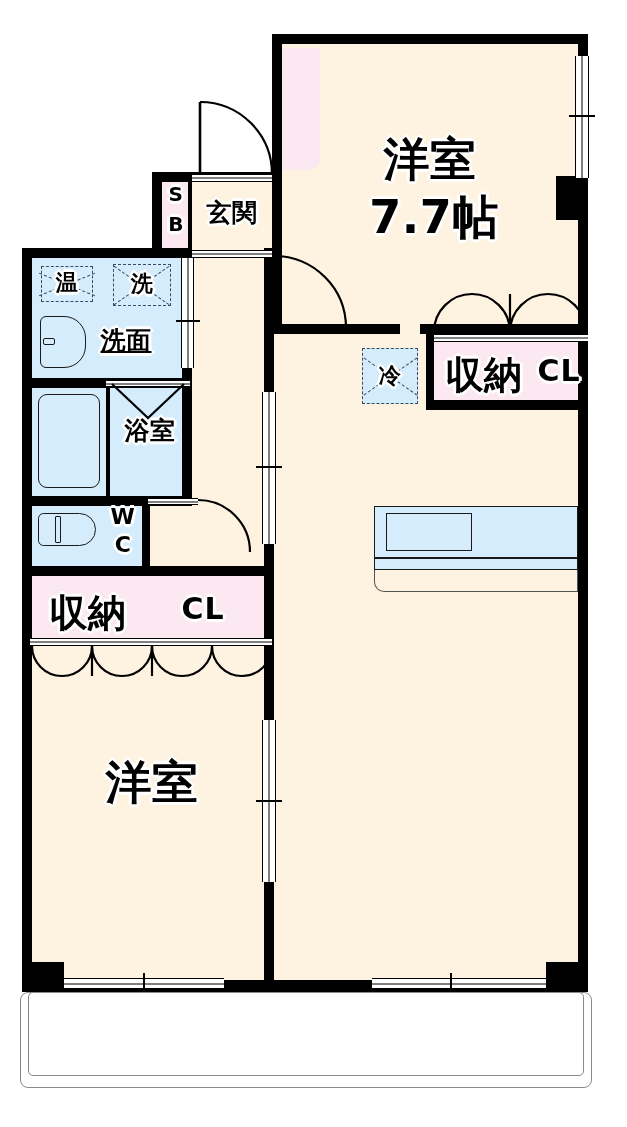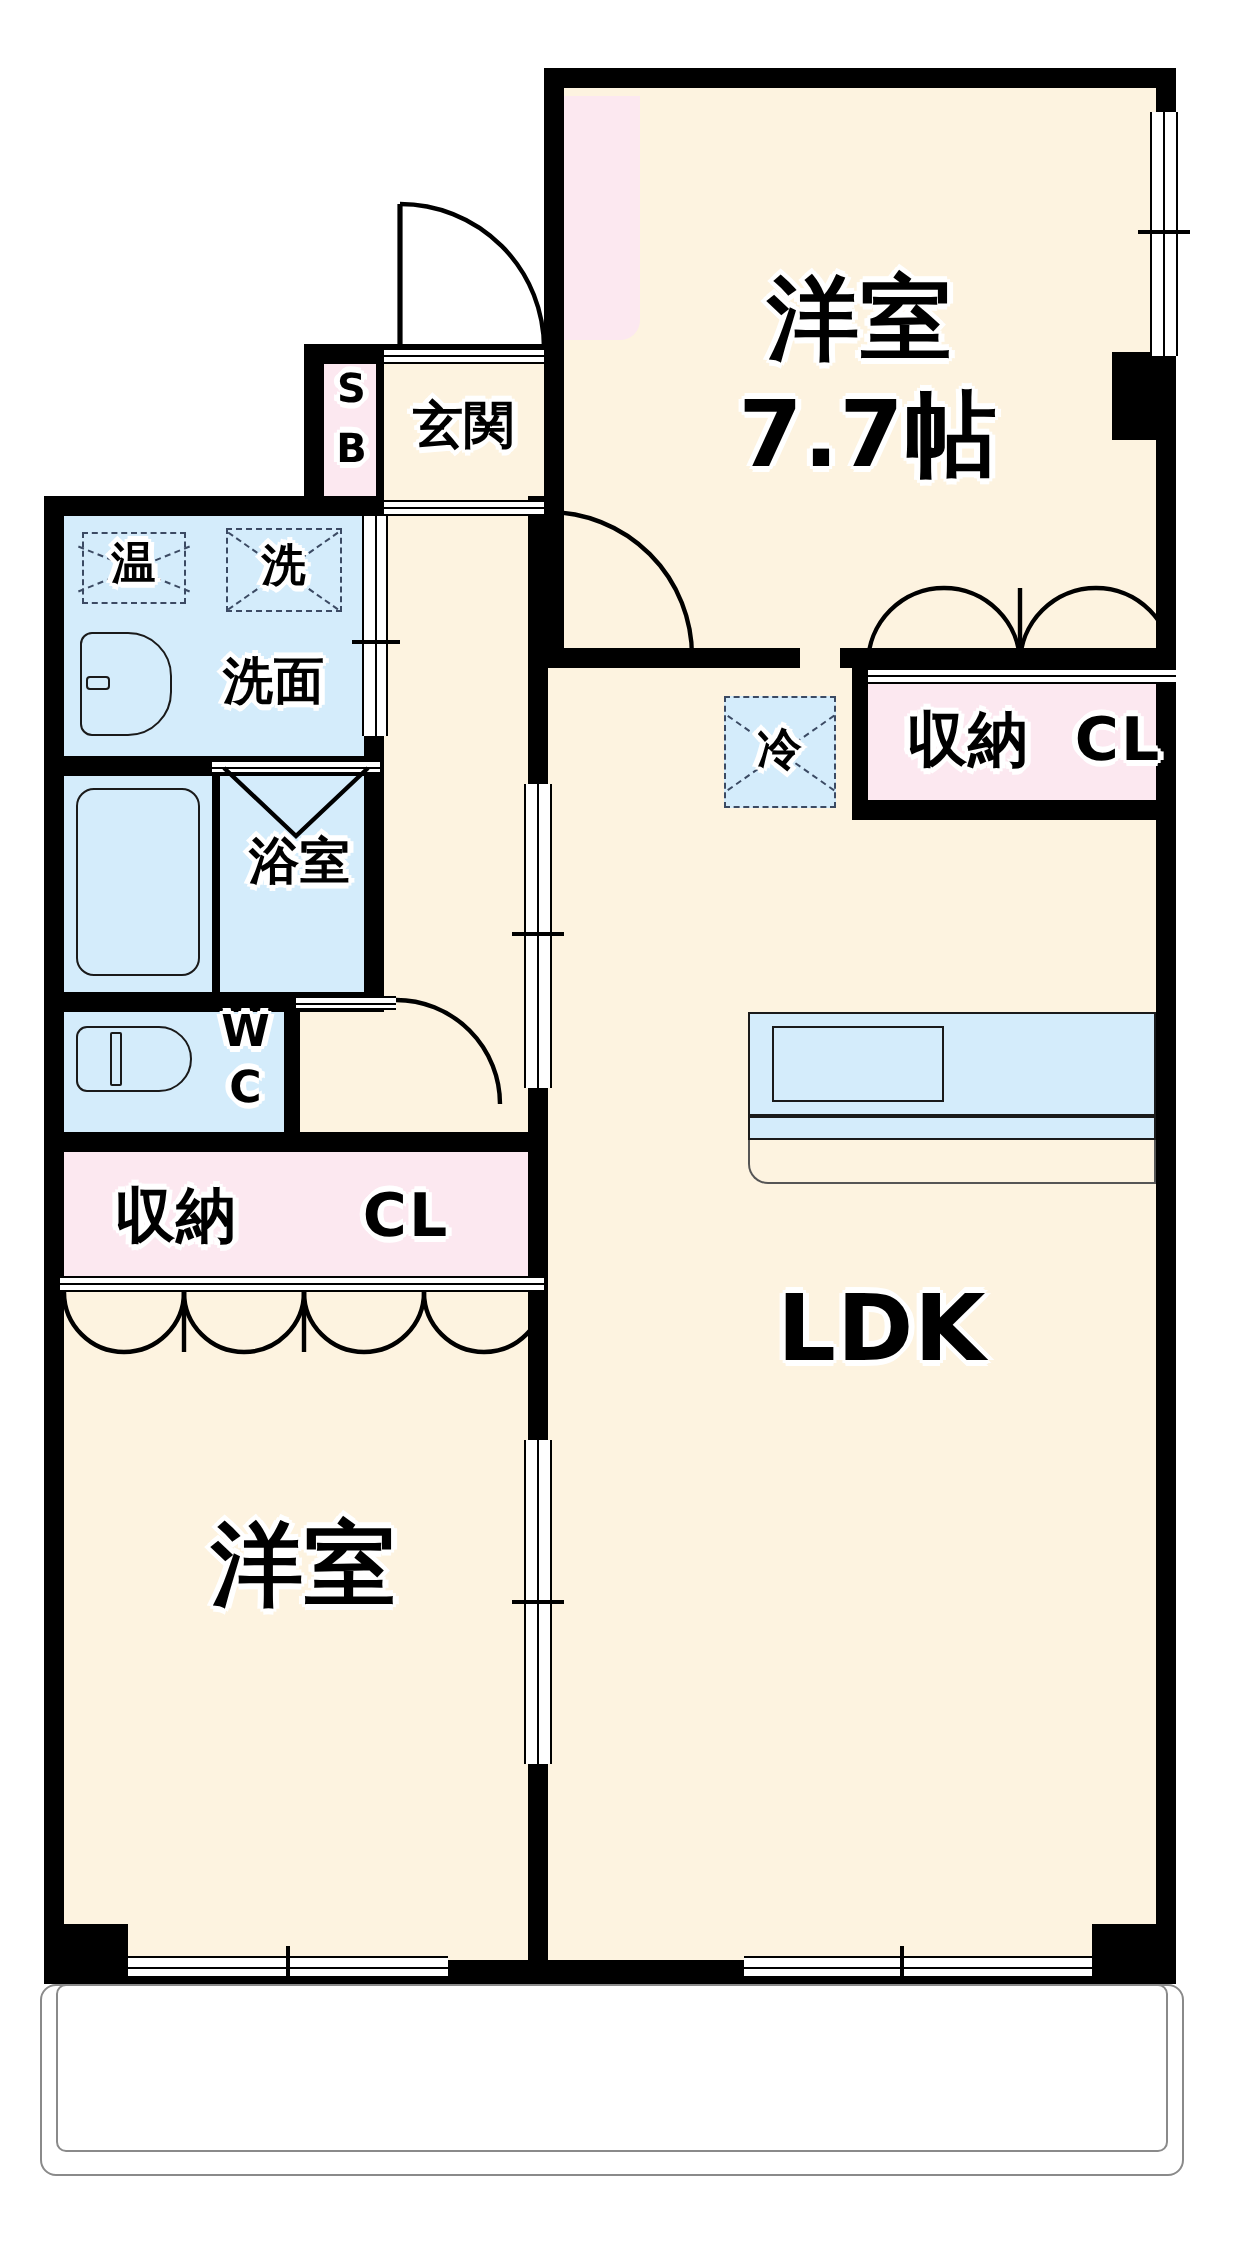--- a/index.html
+++ b/index.html
@@ -49,21 +49,21 @@
     text-align: center;
     white-space: pre;
     letter-spacing: 0.5px;
     text-shadow:
       2px 0 0 #fff, -2px 0 0 #fff, 0 2px 0 #fff, 0 -2px 0 #fff,
       1.5px 1.5px 0 #fff, -1.5px 1.5px 0 #fff,
       1.5px -1.5px 0 #fff, -1.5px -1.5px 0 #fff,
       3px 0 0 #fff, -3px 0 0 #fff, 0 3px 0 #fff, 0 -3px 0 #fff;
   }
   .lbl-big   { font-size: 46px; }
-  .lbl-mid   { font-size: 30px; }
+  .lbl-mid   { font-size: 38px; }
   .lbl-sm    { font-size: 25px; }
   .lbl-xs    { font-size: 22px; }
   .lbl-tiny  { font-size: 20px; }
   .lbl-latin { font-size: 30px; letter-spacing: 1px; }
   
   .appl {
     position: absolute;
     box-sizing: border-box;
     border: 1.5px dashed #3b4a63;
     background: #d4ecfb;
@@ -292,33 +292,32 @@
       <path d="M 212 646 A 30 30 0 0 0 242 676"></path>
       <path d="M 272 646 A 30 30 0 0 1 242 676"></path>
     </g>
   </svg>
 
   <div class="lbl lbl-tiny" style="left:160px; top:184px; width:32px;">S</div>
   <div class="lbl lbl-tiny" style="left:160px; top:214px; width:32px;">B</div>
 
   <div class="lbl lbl-sm" style="left:192px; top:200px; width:80px;">玄関</div>
 
-  <div class="lbl lbl-sm" style="left:91px; top:328px; width:92px;">洗面</div>
+  <div class="lbl lbl-sm" style="left:80px; top:328px; width:92px;text-decoration:underline;">洗面</div>
 
   <div class="lbl lbl-sm" style="left:110px; top:418px; width:80px;">浴室</div>
 
   <div class="lbl lbl-xs" style="left:104px; top:505px; width:38px;">W</div>
   <div class="lbl lbl-xs" style="left:104px; top:533px; width:38px;">C</div>
 
   <div class="lbl lbl-mid" style="left:40px; top:593px; width:96px;">収納</div>
   <div class="lbl lbl-latin" style="left:168px; top:593px; width:70px;">CL</div>
 
   <div class="lbl lbl-mid" style="left:440px; top:355px; width:88px;">収納</div>
   <div class="lbl lbl-latin" style="left:528px; top:355px; width:62px;">CL</div>
 
   <div class="lbl lbl-big" style="left:340px; top:135px; width:180px;">洋室</div>
   <div class="lbl lbl-big" style="left:336px; top:193px; width:196px;">7.7帖</div>
 
-  <div class="lbl lbl-big" style="left:358px; top:640px; width:166px;">LDK</div>
 
   <div class="lbl lbl-big" style="left:62px; top:758px; width:180px;">洋室</div>
 
 </div>
 
 </body></html>

